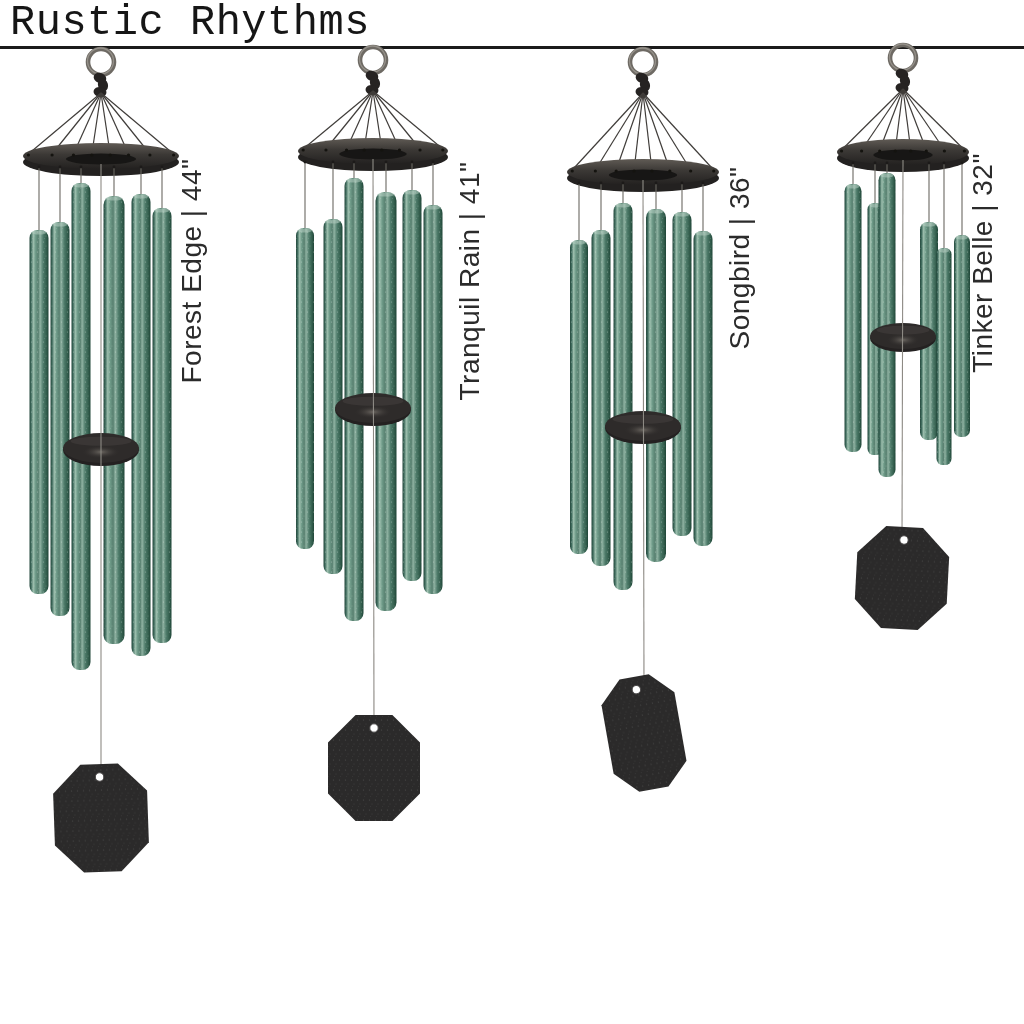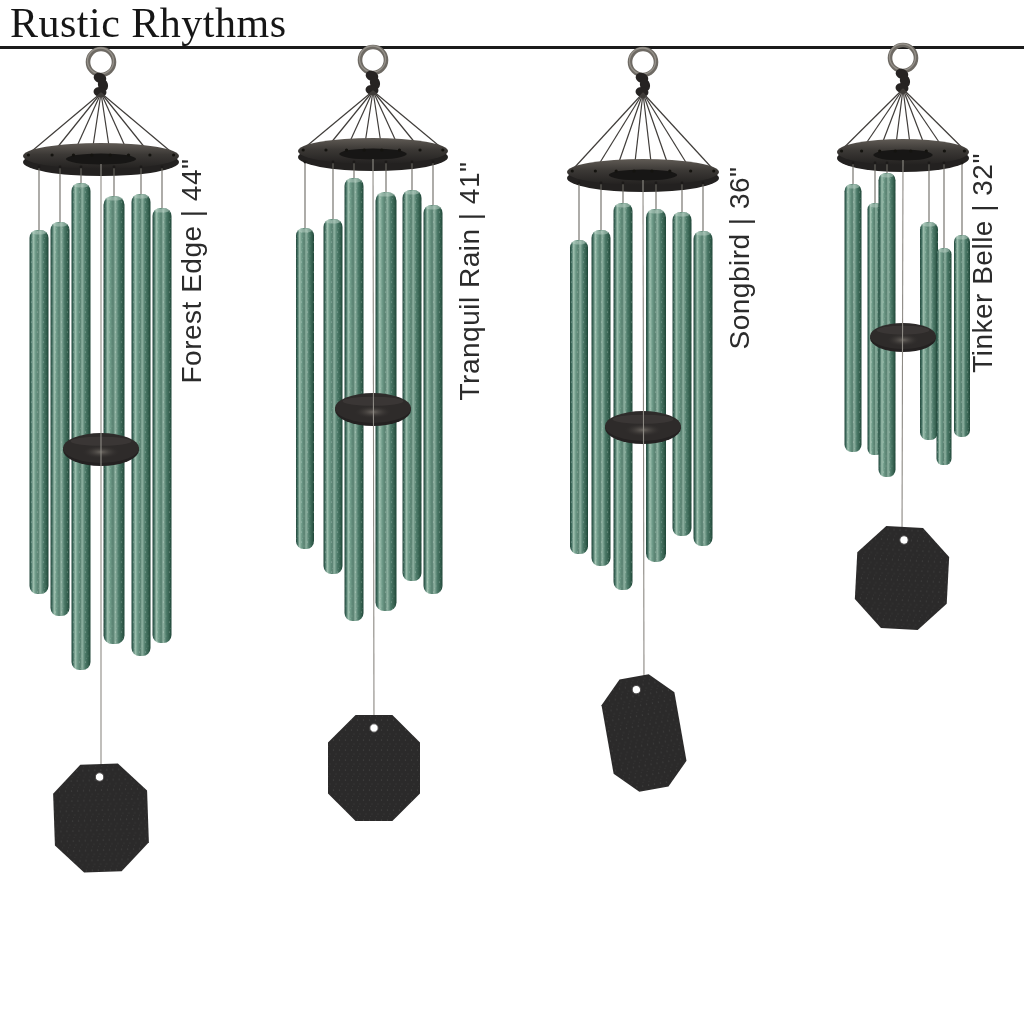--- a/index.html
+++ b/index.html
@@ -5,21 +5,21 @@
   html,body{margin:0;padding:0;background:#fff;}
   .page{
     position:relative;
     width:1024px;height:1024px;
     background:var(--bg,#ffffff);
     overflow:hidden;
     font-family:"Liberation Sans",sans-serif;
   }
   .title{
     position:absolute;left:10px;top:1px;margin:0;
-    font-family:Liberation Serif, serif;
+    font-family:Liberation Mono, monospace;
     font-weight:500;
     font-size:42px;line-height:44px;
     letter-spacing:0.5px;
     color:var(--title,#161616);
     white-space:nowrap;
   }
   .divider{
     position:absolute;left:0;top:46px;width:1024px;height:3px;
     background:var(--divider,#1b1b1b);
   }

